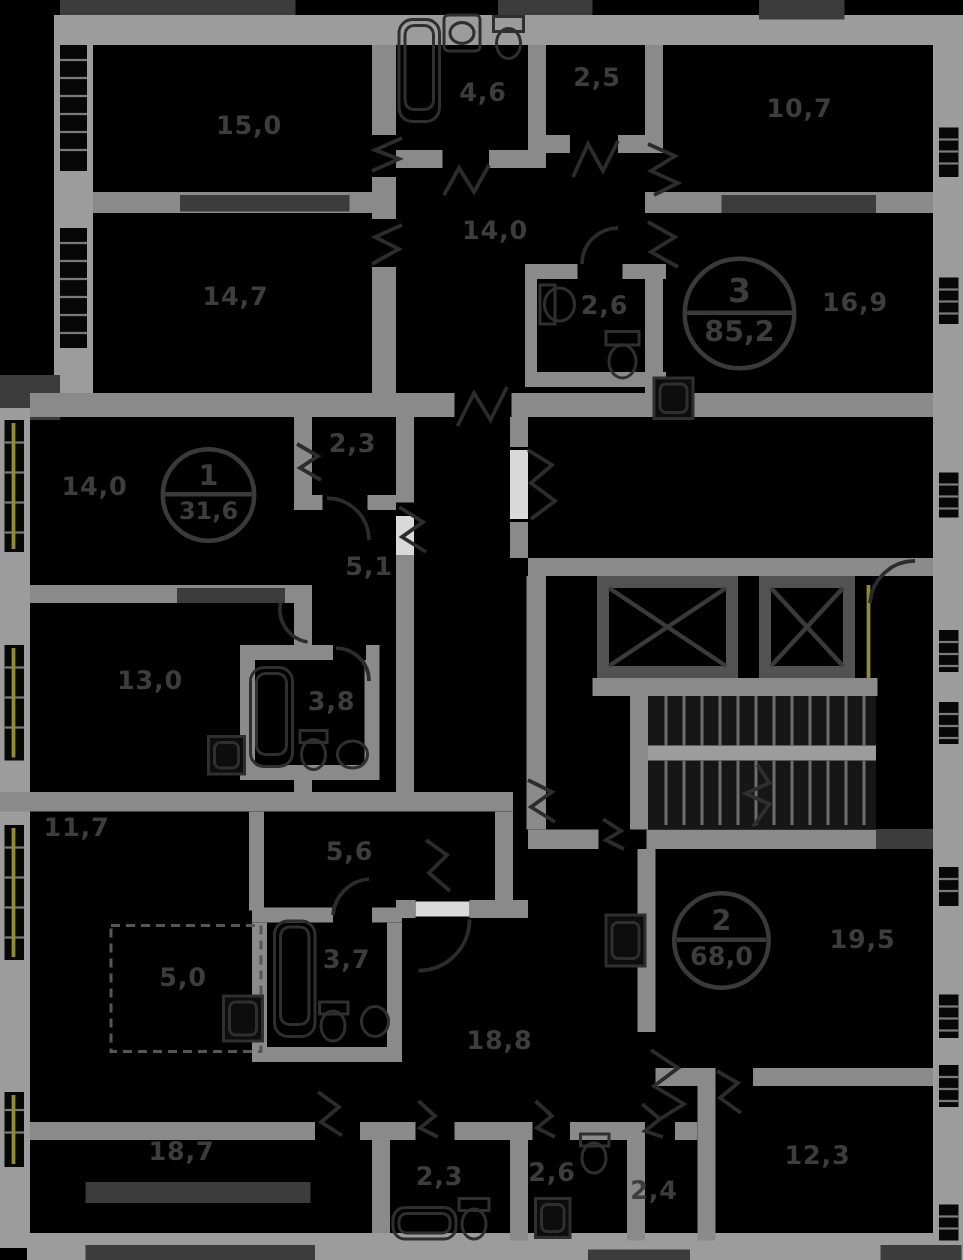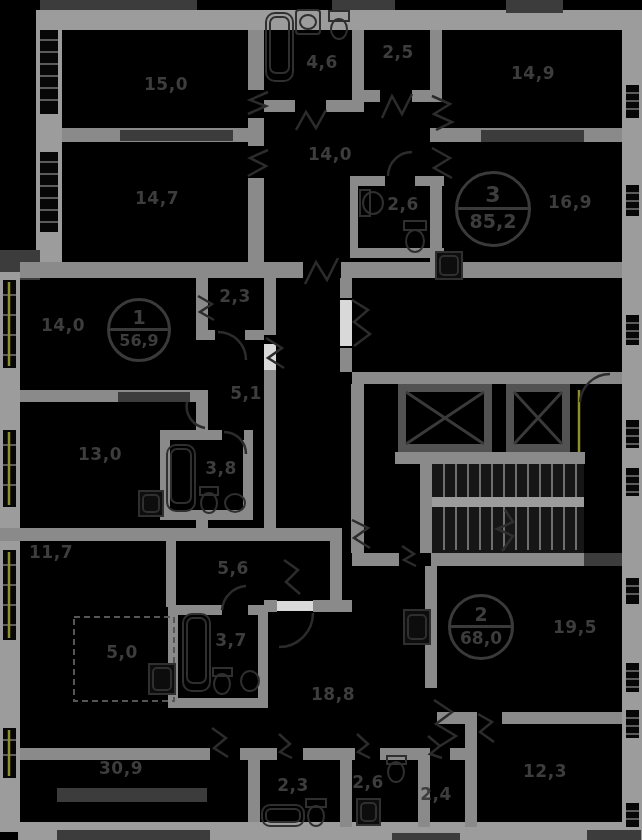--- a/index.html
+++ b/index.html
@@ -381,48 +381,48 @@
     </g>
   </g>
 </svg>
 
 <div class="apt-circle" style="left:455px;top:171px;width:76px;height:76px;">
   <div class="num" style="font-size:22px">3</div>
   <div class="area" style="font-size:19px">85,2</div>
 </div>
 <div class="apt-circle" style="left:107px;top:298px;width:64px;height:64px;">
   <div class="num" style="font-size:19px">1</div>
-  <div class="area" style="font-size:16px">56,9</div>
+  <div class="area" style="font-size:16px">31,6</div>
 </div>
 <div class="apt-circle" style="left:448px;top:594px;width:66px;height:66px;">
   <div class="num" style="font-size:19px">2</div>
   <div class="area" style="font-size:17px">68,0</div>
 </div>
 
 <div class="room-label" style="left:166px;top:84px">15,0</div>
 <div class="room-label" style="left:157px;top:198px">14,7</div>
 <div class="room-label" style="left:322px;top:62px">4,6</div>
 <div class="room-label" style="left:398px;top:52px">2,5</div>
-<div class="room-label" style="left:533px;top:73px">14,9</div>
+<div class="room-label" style="left:533px;top:73px">10,7</div>
 <div class="room-label" style="left:330px;top:154px">14,0</div>
 <div class="room-label" style="left:403px;top:204px">2,6</div>
 <div class="room-label" style="left:570px;top:202px">16,9</div>
 
 <div class="room-label" style="left:63px;top:325px">14,0</div>
 <div class="room-label" style="left:235px;top:296px">2,3</div>
-<div class="room-label" style="left:246px;top:393px">5,1</div>
+<div class="room-label" style="left:246px;top:378px">5,1</div>
 <div class="room-label" style="left:100px;top:454px">13,0</div>
 <div class="room-label" style="left:221px;top:468px">3,8</div>
 
 <div class="room-label" style="left:51px;top:552px">11,7</div>
 <div class="room-label" style="left:233px;top:568px">5,6</div>
 <div class="room-label" style="left:122px;top:652px">5,0</div>
 <div class="room-label" style="left:231px;top:640px">3,7</div>
 
 <div class="room-label" style="left:575px;top:627px">19,5</div>
 <div class="room-label" style="left:333px;top:694px">18,8</div>
-<div class="room-label" style="left:121px;top:768px">30,9</div>
+<div class="room-label" style="left:121px;top:768px">18,7</div>
 <div class="room-label" style="left:293px;top:785px">2,3</div>
 <div class="room-label" style="left:368px;top:782px">2,6</div>
 <div class="room-label" style="left:436px;top:794px">2,4</div>
 <div class="room-label" style="left:545px;top:771px">12,3</div>
 
 </div>
 
 </body></html>

